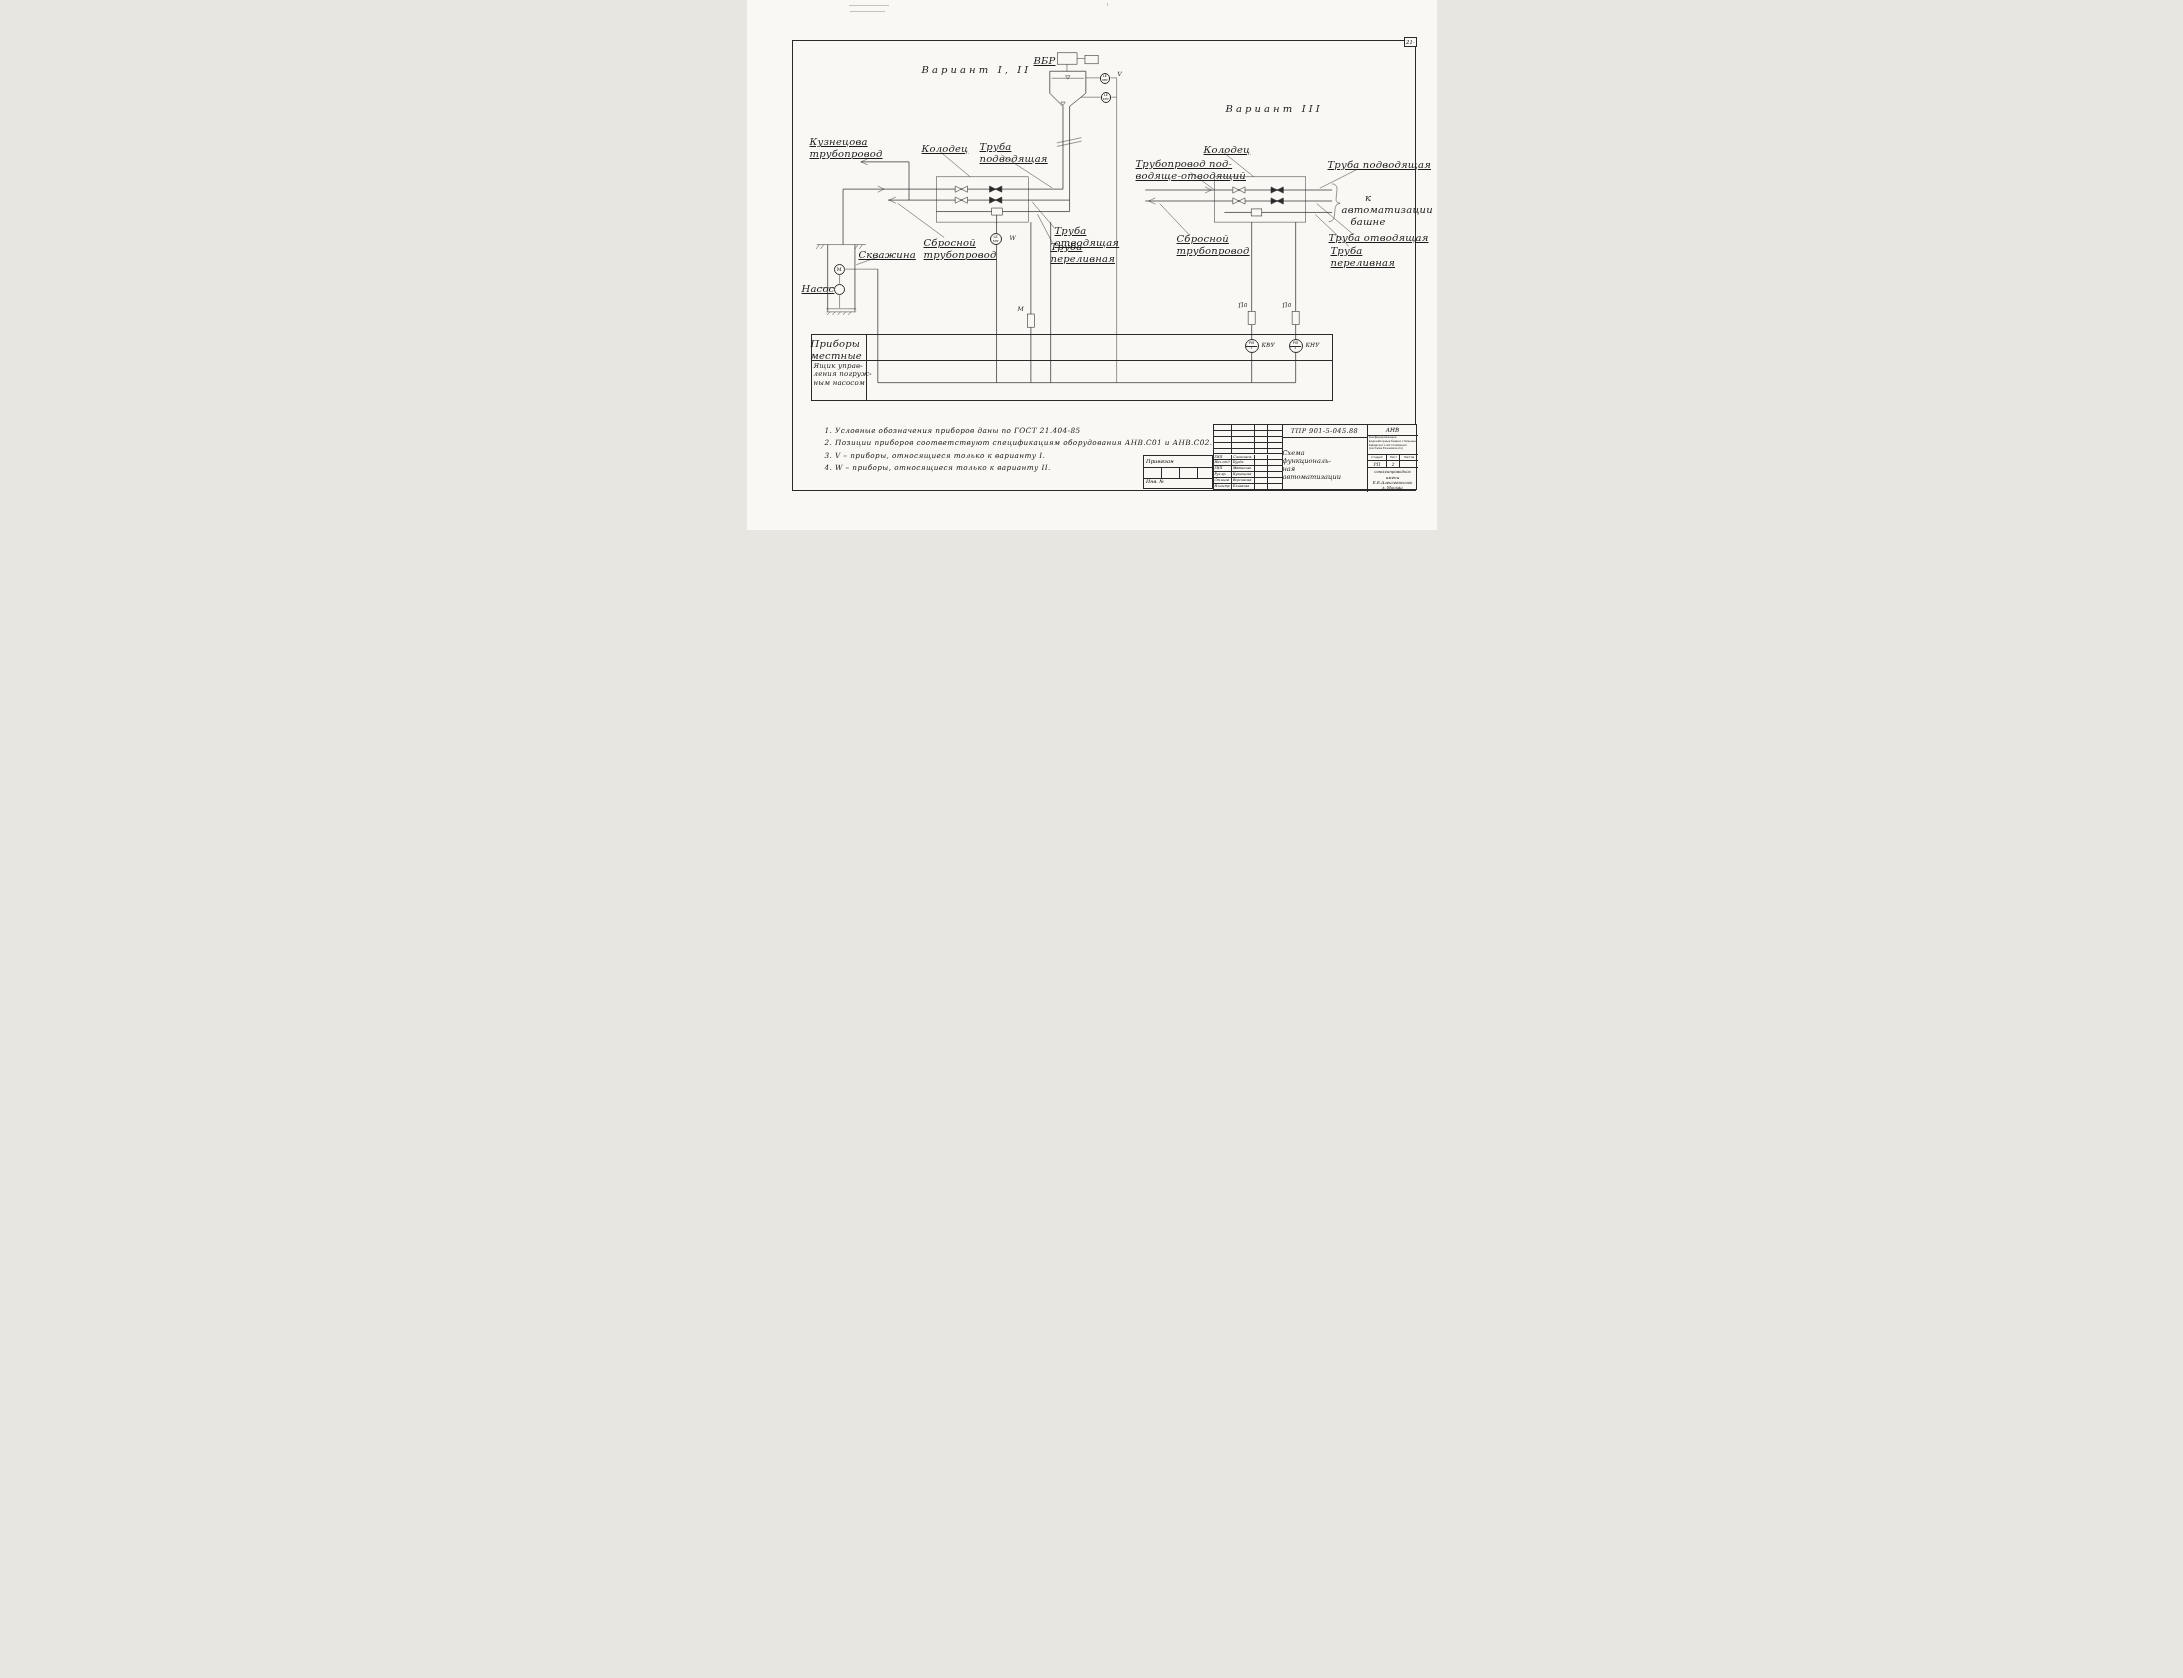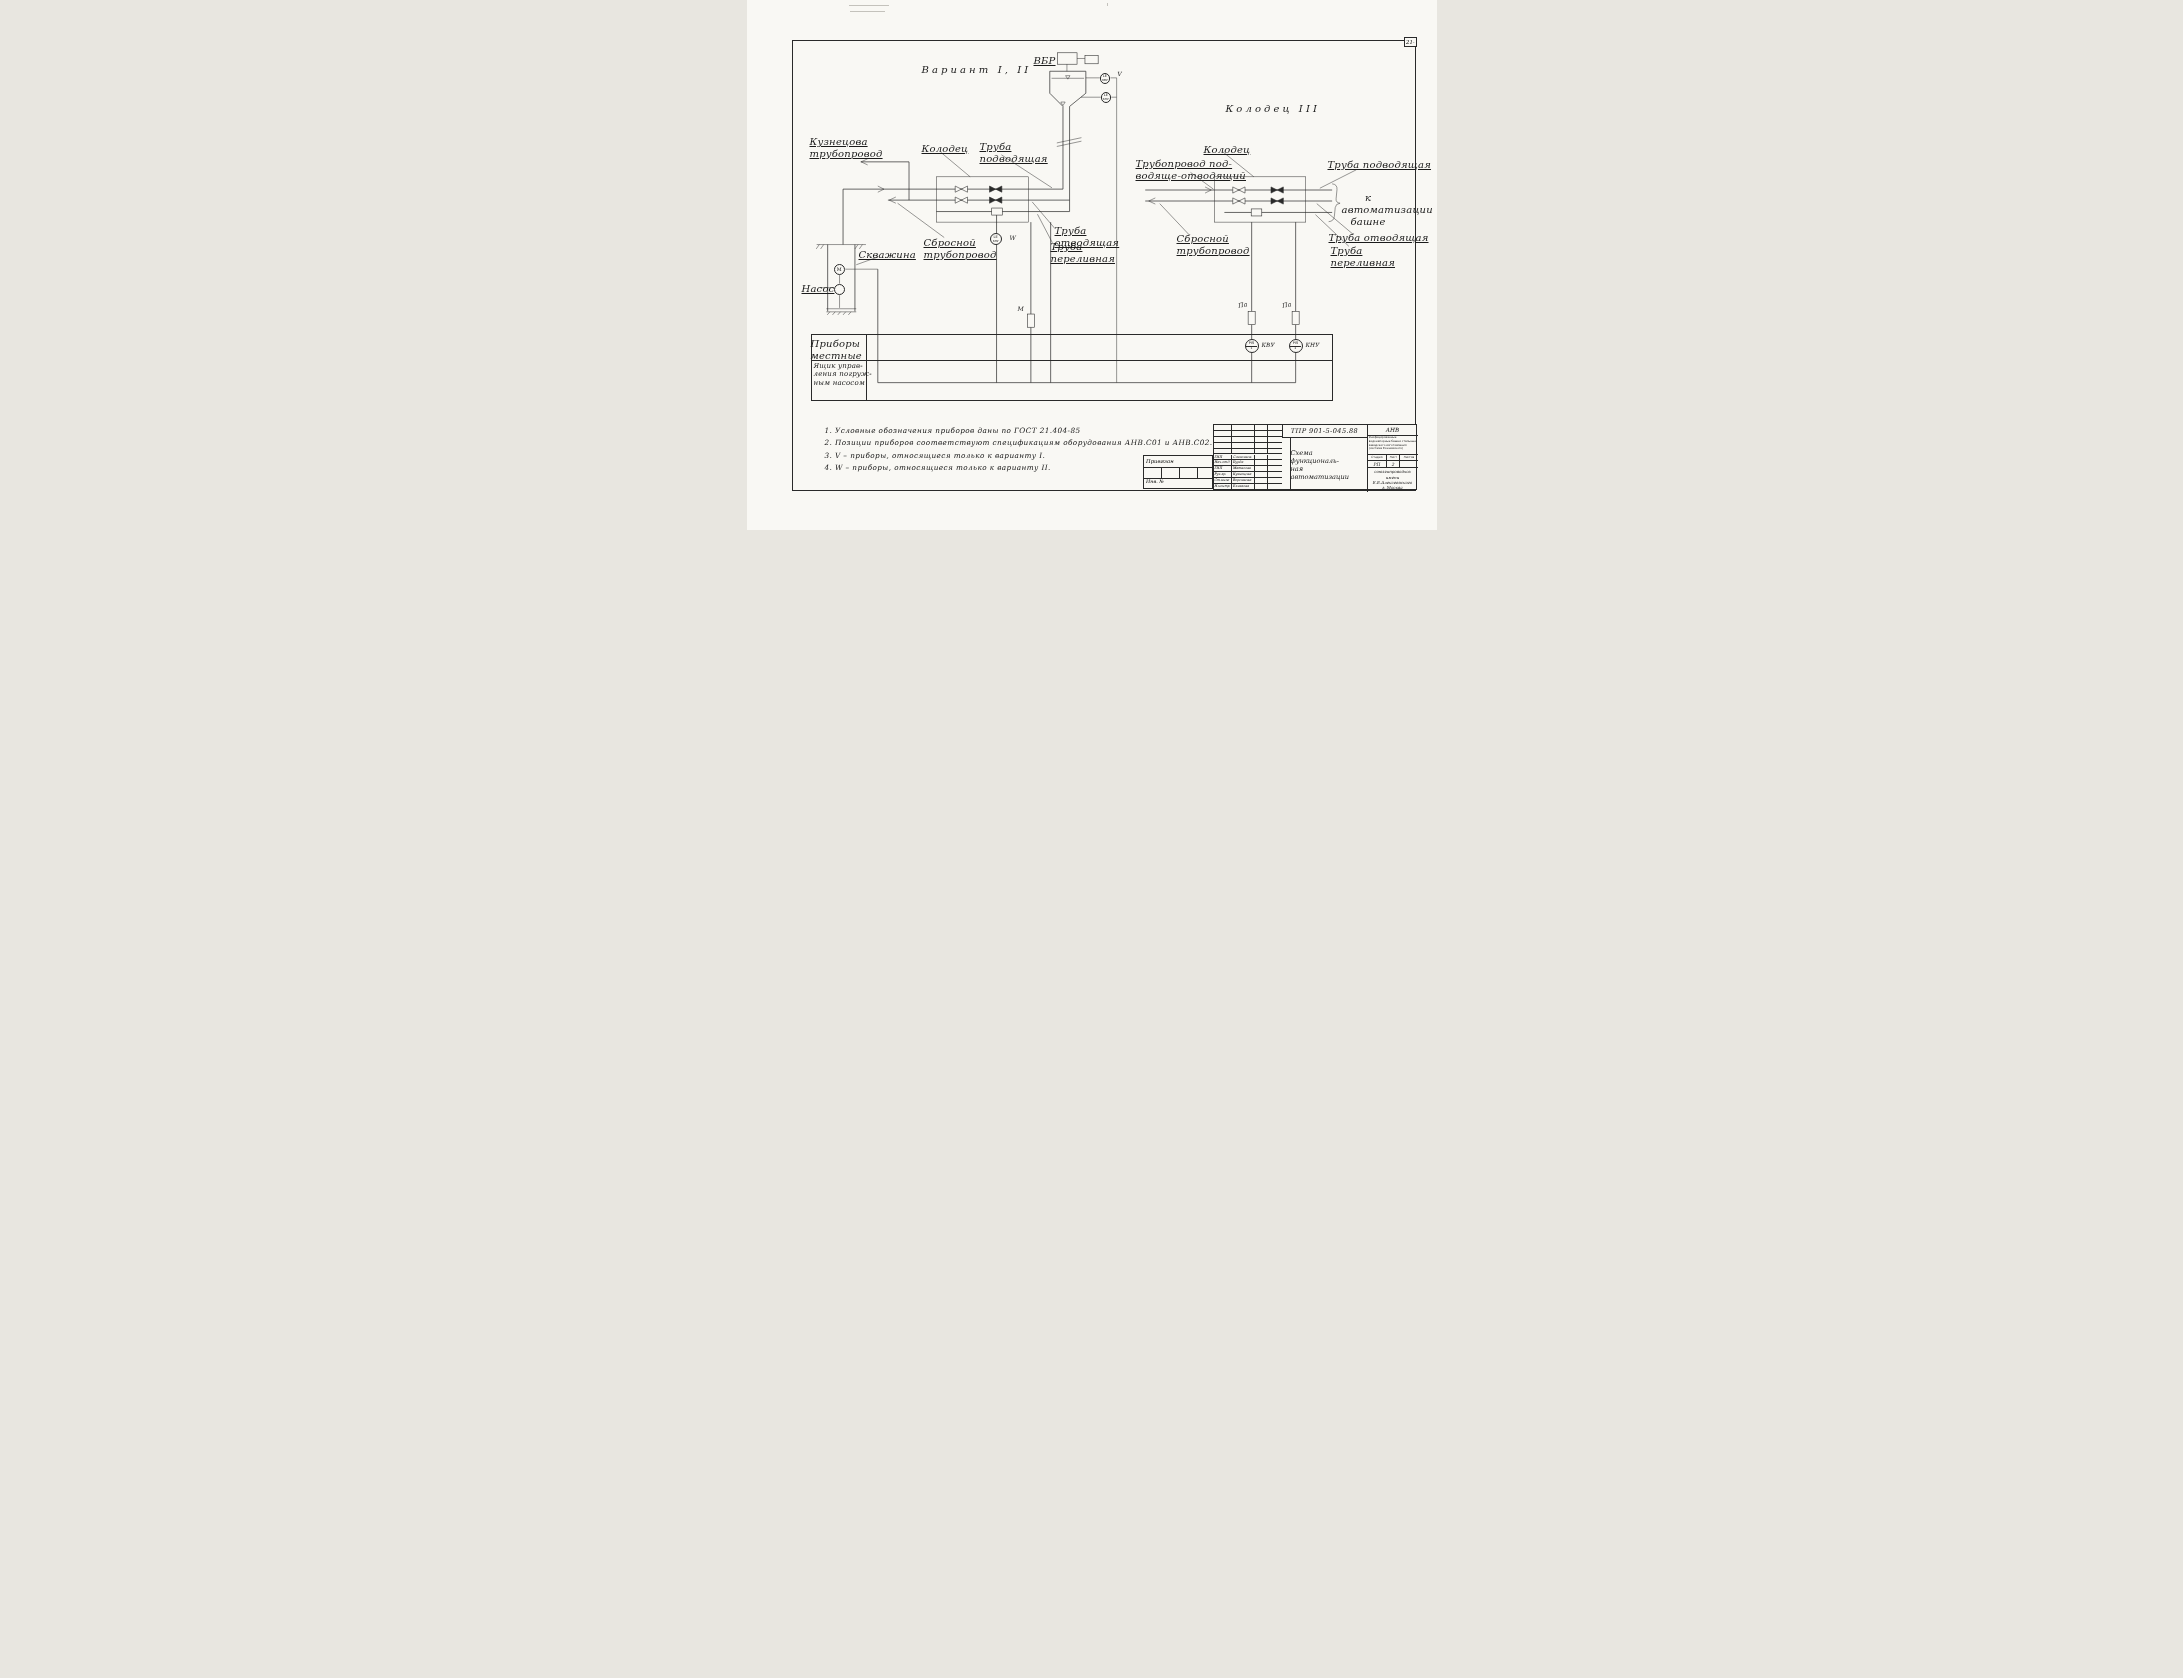--- a/index.html
+++ b/index.html
@@ -24,21 +24,21 @@
   .instr .t1 { font:3.5px "DejaVu Sans",sans-serif; line-height:1; }
   .instr .t2 { font:2.9px "DejaVu Sans",sans-serif; line-height:1; margin-top:0.4px; }
   .instr .mid { display:block; width:92%; border-top:0.5px solid #2a2a2a; margin:0.4px 0; }
   .itable { position:absolute; left:64px; top:334px; width:522px; height:67px; border:0.8px solid #2a2a2a; z-index:0; }
   .itable .vd { position:absolute; left:54px; top:0; height:100%; border-left:0.7px solid #2a2a2a; }
   .itable .hd { position:absolute; top:25px; left:0; width:100%; border-top:0.7px solid #2a2a2a; }
   .tblock { position:absolute; left:466px; top:424px; width:204px; height:66px; border:0.9px solid #2a2a2a; background:#f9f8f4; z-index:4; }
   .tblock .cell { position:absolute; color:#151515; }
   .tb-doc { left:68px; top:0; width:85px; height:13.2px; border-left:0.7px solid #2a2a2a; border-bottom:0.7px solid #2a2a2a;
             display:flex; align-items:center; justify-content:center; font:italic 6.6px "DejaVu Serif",serif; letter-spacing:0.4px; }
-  .tb-title { left:76px; top:13.2px; width:70px; height:53px; border-left:0.7px solid #2a2a2a;
+  .tb-title { left:68px; top:13.2px; width:70px; height:53px; border-left:0.7px solid #2a2a2a;
               display:flex; align-items:center; justify-content:center; font:italic 6.6px "DejaVu Serif",serif;
               white-space:pre-line; text-align:left; }
   .tb-code { left:153px; top:0; width:51px; height:10.6px; border-left:0.7px solid #2a2a2a; border-bottom:0.4px solid #2a2a2a;
              display:flex; align-items:center; justify-content:center; font:italic 5.7px "DejaVu Serif",serif; }
   .tb-sub { left:153px; top:10.6px; width:51px; height:19.4px; border-left:0.7px solid #2a2a2a; border-bottom:0.4px solid #2a2a2a;
             font:2.8px "DejaVu Sans",sans-serif; line-height:1.3; padding:0.9px 1.3px; }
   .tb-sthead { left:153px; top:30px; width:51px; height:5.7px; border-left:0.7px solid #2a2a2a; display:flex; }
   .tb-sthead span { border-right:0.4px solid #2a2a2a; border-bottom:0.4px solid #2a2a2a; font:2.9px "DejaVu Sans",sans-serif;
                     display:flex; align-items:center; justify-content:center; }
   .tb-stval { left:153px; top:36px; width:51px; height:7px; border-left:0.7px solid #2a2a2a; display:flex; }
@@ -143,21 +143,21 @@
       <path class="thin" d="M1008,392 L1060,430"></path>
       <path class="thin" d="M1080,344 L1152,402"></path>
       <path class="thin" d="M1385,386 L1302,428"></path>
       <path class="thin" d="M1378,533 L1295,463"></path>
       <path class="thin" d="M1368,560 L1292,488"></path>
       <path class="thin" d="M1005,534 L938,463"></path>
     </g>
   </svg>
 
   <div class="lbl vtitle" style="left:175px;top:64px">Вариант I, II</div>
-  <div class="lbl vtitle" style="left:479px;top:103px">Колодец III</div>
+  <div class="lbl vtitle" style="left:479px;top:103px">Вариант III</div>
 
   <div class="lbl u" style="left:287px;top:55px">ВБР</div>
 
   <div class="lbl u" style="left:63px;top:136px">Кузнецова
 трубопровод</div>
   <div class="lbl u" style="left:175px;top:143px">Колодец</div>
   <div class="lbl u" style="left:233px;top:141px">Труба
 подводящая</div>
   <div class="lbl u" style="left:308px;top:225px">Труба
 отводящая</div>

